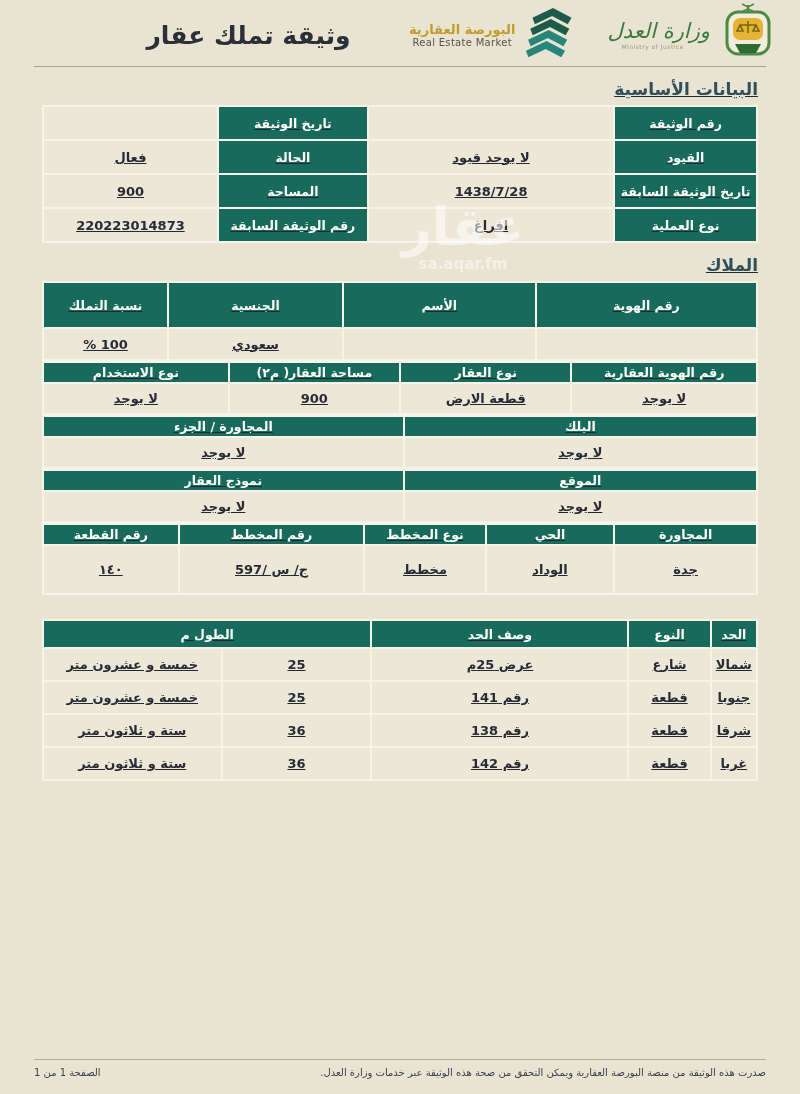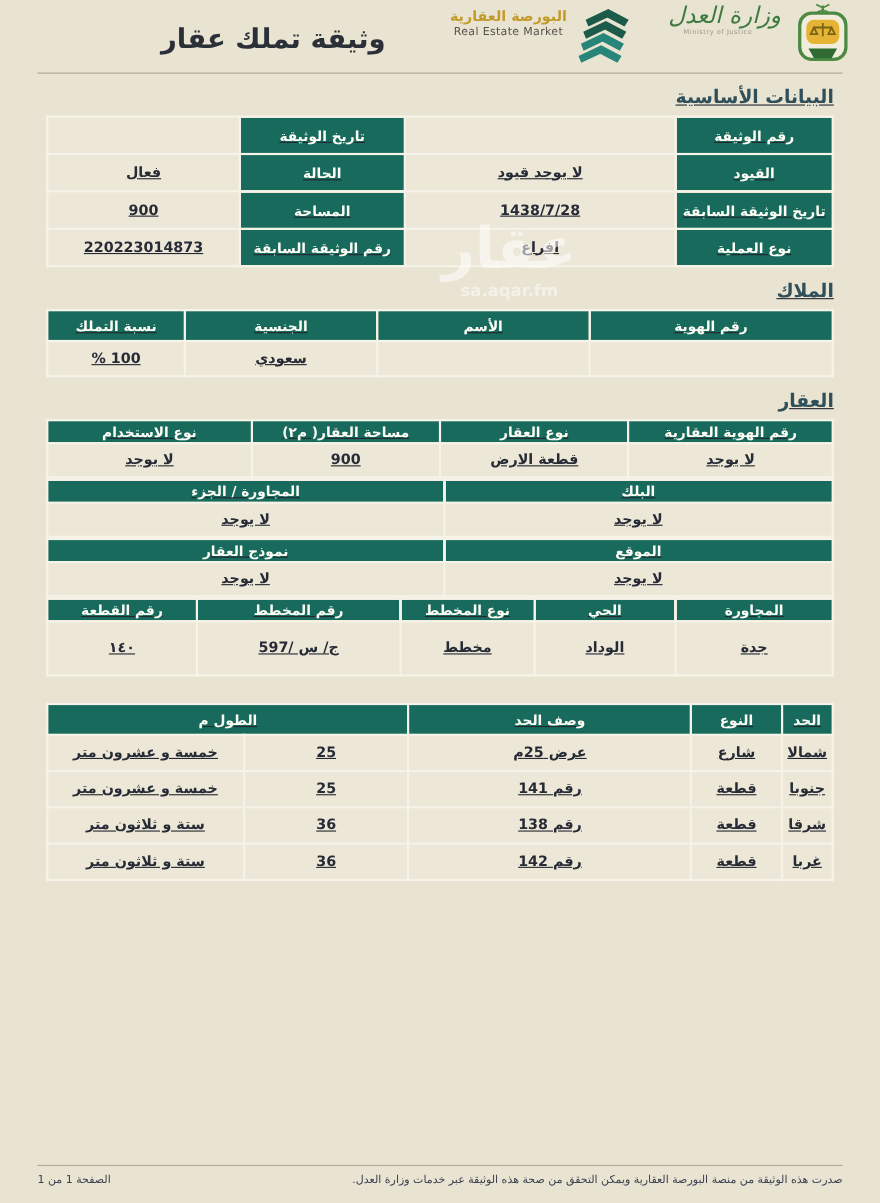--- a/index.html
+++ b/index.html
@@ -11,21 +11,21 @@
     color:#23272f;
     position:relative;
     overflow:hidden;
     direction:rtl;
   }
   
   .page-header{
     display:flex; align-items:center;
     padding:10px 22px 6px 22px; height:66px;
   }
-  .logo-group{ display:flex; gap:8px; }
+  .logo-group{ display:flex; align-items:center; gap:8px; }
   .moj-text{ text-align:center; margin-left:6px; }
   .moj-ar{ font-size:21px; font-weight:normal; color:#3c7a3f; font-style:italic; line-height:1.1;margin-left:12px;}
   .moj-en{ font-size:6px; color:#9a9786; letter-spacing:.5px;}
   .rem-text{ text-align:center; margin-left:4px;}
   .rem-ar{ font-size:13px; font-weight:bold; color:#c39b2a; line-height:1.2;}
   .rem-en{ font-size:10px; color:#55534a; letter-spacing:.3px;}
   .header-title-wrap{ flex:1; text-align:center; padding-left:70px;}
   .header-title{ font-size:25px; font-weight:bold; color:#2b3038; }
   .top-rule{ border:none; border-top:1.5px solid #a8a493; margin:0 34px; }
   
@@ -44,21 +44,21 @@
     background:#176a5c; color:#fdfdf6;
     font-size:12.5px; font-weight:bold;
     height:14px; padding:2px 4px;
   }
   td.val{
     background:#ece7d7; color:#262b36;
     font-size:13px; font-weight:600;
     height:31px; padding:2px 4px;
   }
   .t-basic td{ height:34px; }
-  .t-owners th{ height:28px; }
+  .t-owners th{ height:46px; }
   .t-owners td{ height:32px; }
   .t-bound th{ height:28px; }
   .t-bound td{ height:33px; }
   .t-city td.val{ height:49px; }
   .gap-md{ height:24px; }
   
   .watermark{
     position:absolute; top:200px; left:398px; width:130px;
     text-align:center; z-index:6; pointer-events:none;
     color:rgba(255,255,255,0.55);
@@ -178,21 +178,20 @@
     </tr>
     <tr>
       <td class="val"></td>
       <td class="val"></td>
       <td class="val">سعودي</td>
       <td class="val ltr">% 100</td>
     </tr>
   </tbody>
     </table>
 
-  <div class="section-title">العقار</div>
   <table>
     <colgroup>
         <col style="width:26%">
         <col style="width:24%">
         <col style="width:24%">
         <col style="width:26%">
       </colgroup>
     <tbody>
         <tr>
       <th class="lbl">رقم الهوية العقارية</th>

